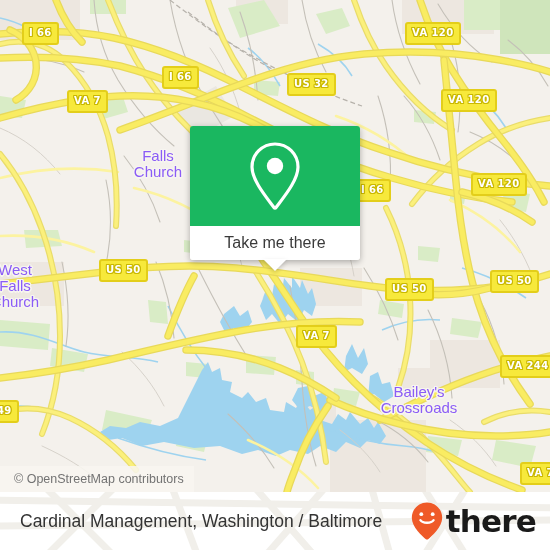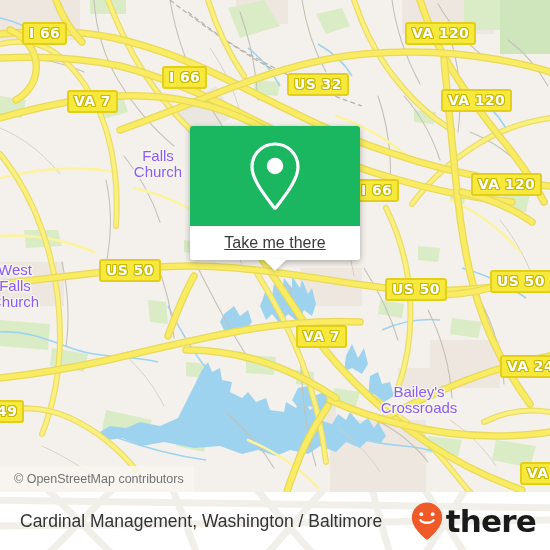--- a/index.html
+++ b/index.html
@@ -39,21 +39,21 @@
 
   
   .shield {
     position: absolute;
     background: #f7e93b;
     border: 2px solid #e3ce1a;
     border-radius: 3px;
     color: #ffffff;
     font-family: "DejaVu Sans", sans-serif;
     font-weight: bold;
-    font-size: 14px;
+    font-size: 10px;
     line-height: 14px;
     padding: 2px 5px 3px 5px;
     white-space: nowrap;
     text-shadow:
       -1px 0 #c9b800, 1px 0 #c9b800, 0 -1px #c9b800, 0 1px #c9b800,
       -1px -1px #c9b800, 1px -1px #c9b800, -1px 1px #c9b800, 1px 1px #c9b800;
     letter-spacing: 0.4px;
     box-sizing: border-box;
   }
 
@@ -111,21 +111,20 @@
     display: flex;
     align-items: center;
     justify-content: center;
     position: relative;
   }
   #callout-label {
     color: #3a3a3a;
     font-family: "Liberation Sans", sans-serif;
     font-size: 16px;
     line-height: 18px;
-    text-decoration: underline;
   }
   #callout-tail {
     position: absolute;
     left: 50%;
     bottom: -11px;
     margin-left: -12px;
     width: 0;
     height: 0;
     border-left: 12px solid transparent;
     border-right: 12px solid transparent;

